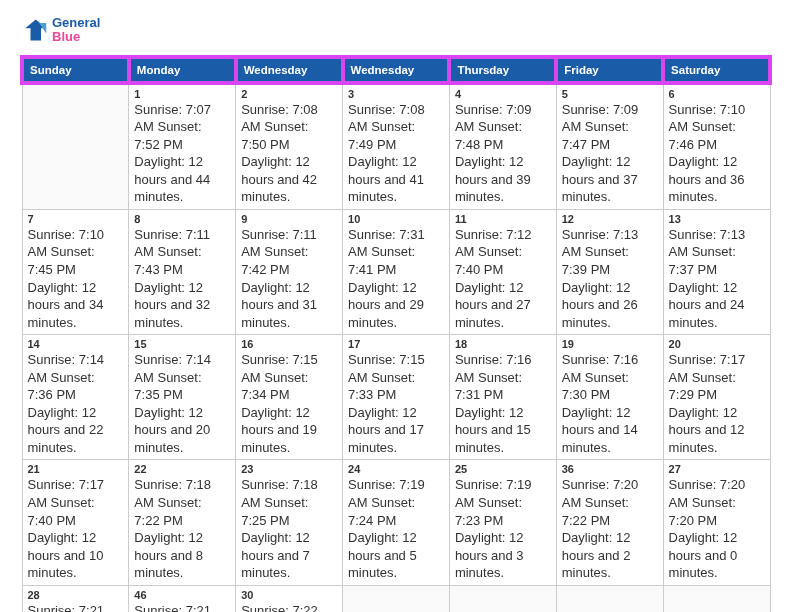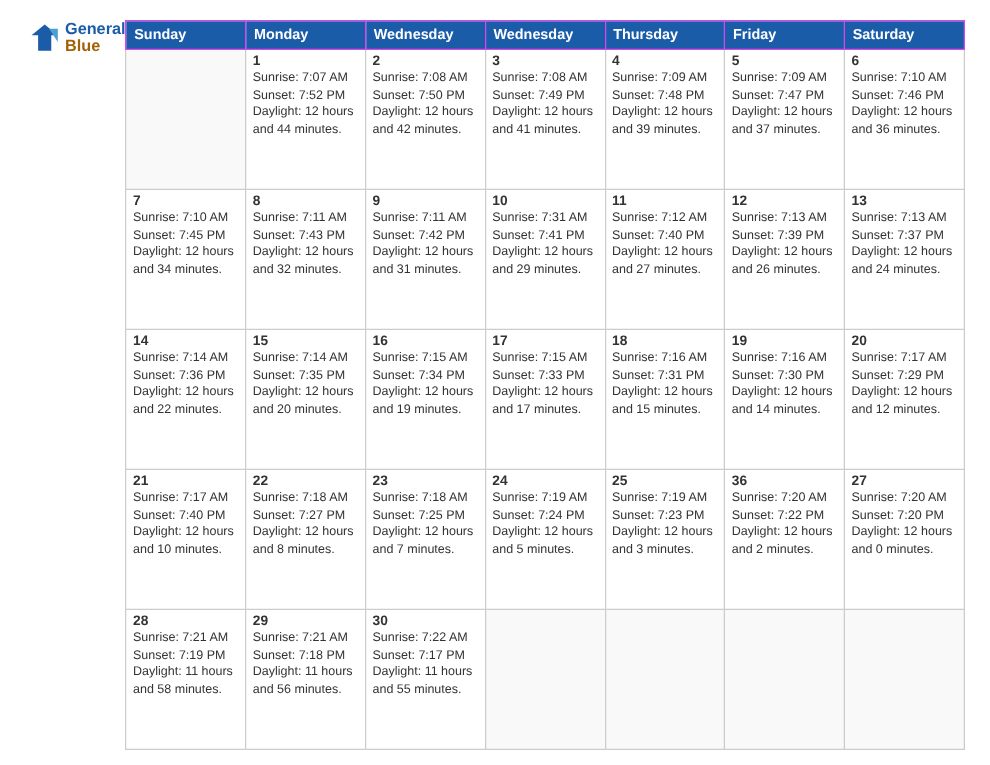--- a/index.html
+++ b/index.html
@@ -8,21 +8,21 @@
       height: 612px;
       font-family: Arial, Helvetica, sans-serif;
       background: #fff;
       overflow: hidden;
     }
     .page {
       width: 792px;
       height: 612px;
       padding: 16px 20px 12px 20px;
       display: flex;
-      flex-direction: row;
+      flex-direction: column;
     }
     .header {
       display: flex;
       justify-content: space-between;
       align-items: flex-start;
       margin-bottom: 10px;
     }
     .logo {
       display: flex;
       align-items: center;
@@ -60,59 +60,59 @@
       border-collapse: collapse;
       flex: 1;
     }
     .calendar th {
       background: #1a5ca8;
       color: #fff;
       font-size: 11.5px;
       font-weight: bold;
       padding: 5px 6px;
       text-align: left;
-      border: 1px solid #d946ef;
+      border: 4px solid #d946ef;
     }
     .calendar td {
       border: 1px solid #ccc;
       vertical-align: top;
       padding: 3px 5px;
       font-size: 9.5px;
       color: #333;
       width: calc(100% / 7);
     }
     .day-num {
       font-size: 11px;
       font-weight: bold;
       margin-bottom: 1px;
       display: block;
     }
     .day-info {
-      font-size: 10px;
+      font-size: 13px;
       line-height: 1.35;
       color: #333;
     }
     .empty-cell {
       background: #f9f9f9;
     }
   </style>
 </head>
 <body>
 
 <div class="page">
   <div class="header">
     <div class="logo">
       <svg class="logo-icon" viewBox="0 0 32 32">
         <rect x="0" y="0" width="32" height="32" fill="white"></rect>
         <polygon points="18,4 30,14 24,14 24,28 12,28 12,14 6,14" fill="#1a5ca8"></polygon>
         <polygon points="22,8 30,8 30,20" fill="#4a9fd4"></polygon>
       </svg>
       <div class="logo-text">
         <div><span>General</span></div>
-        <div><span style="color:#a16207;">Blue</span></div>
+        <div><span style="color:#ec4899;">Blue</span></div>
       </div>
     </div>
     <div class="title-block">
     </div>
   </div>
 
   <table class="calendar">
     <thead>
       <tr id="header-row">
           <th>Sunday</th>
@@ -276,21 +276,21 @@
           <td>
             <span class="day-num">21</span>
             <div class="day-info">Sunrise: 7:17 AM
 Sunset: 7:40 PM
 Daylight: 12 hours
 and 10 minutes.</div>
           </td>
           <td>
             <span class="day-num">22</span>
             <div class="day-info">Sunrise: 7:18 AM
-Sunset: 7:27 PM
+Sunset: 7:22 PM
 Daylight: 12 hours
 and 8 minutes.</div>
           </td>
           <td>
             <span class="day-num">23</span>
             <div class="day-info">Sunrise: 7:18 AM
 Sunset: 7:25 PM
 Daylight: 12 hours
 and 7 minutes.</div>
           </td>
@@ -325,21 +325,21 @@
         </tr>
         <tr>
           <td>
             <span class="day-num">28</span>
             <div class="day-info">Sunrise: 7:21 AM
 Sunset: 7:19 PM
 Daylight: 11 hours
 and 58 minutes.</div>
           </td>
           <td>
-            <span class="day-num">29</span>
+            <span class="day-num">46</span>
             <div class="day-info">Sunrise: 7:21 AM
 Sunset: 7:18 PM
 Daylight: 11 hours
 and 56 minutes.</div>
           </td>
           <td>
             <span class="day-num">30</span>
             <div class="day-info">Sunrise: 7:22 AM
 Sunset: 7:17 PM
 Daylight: 11 hours

